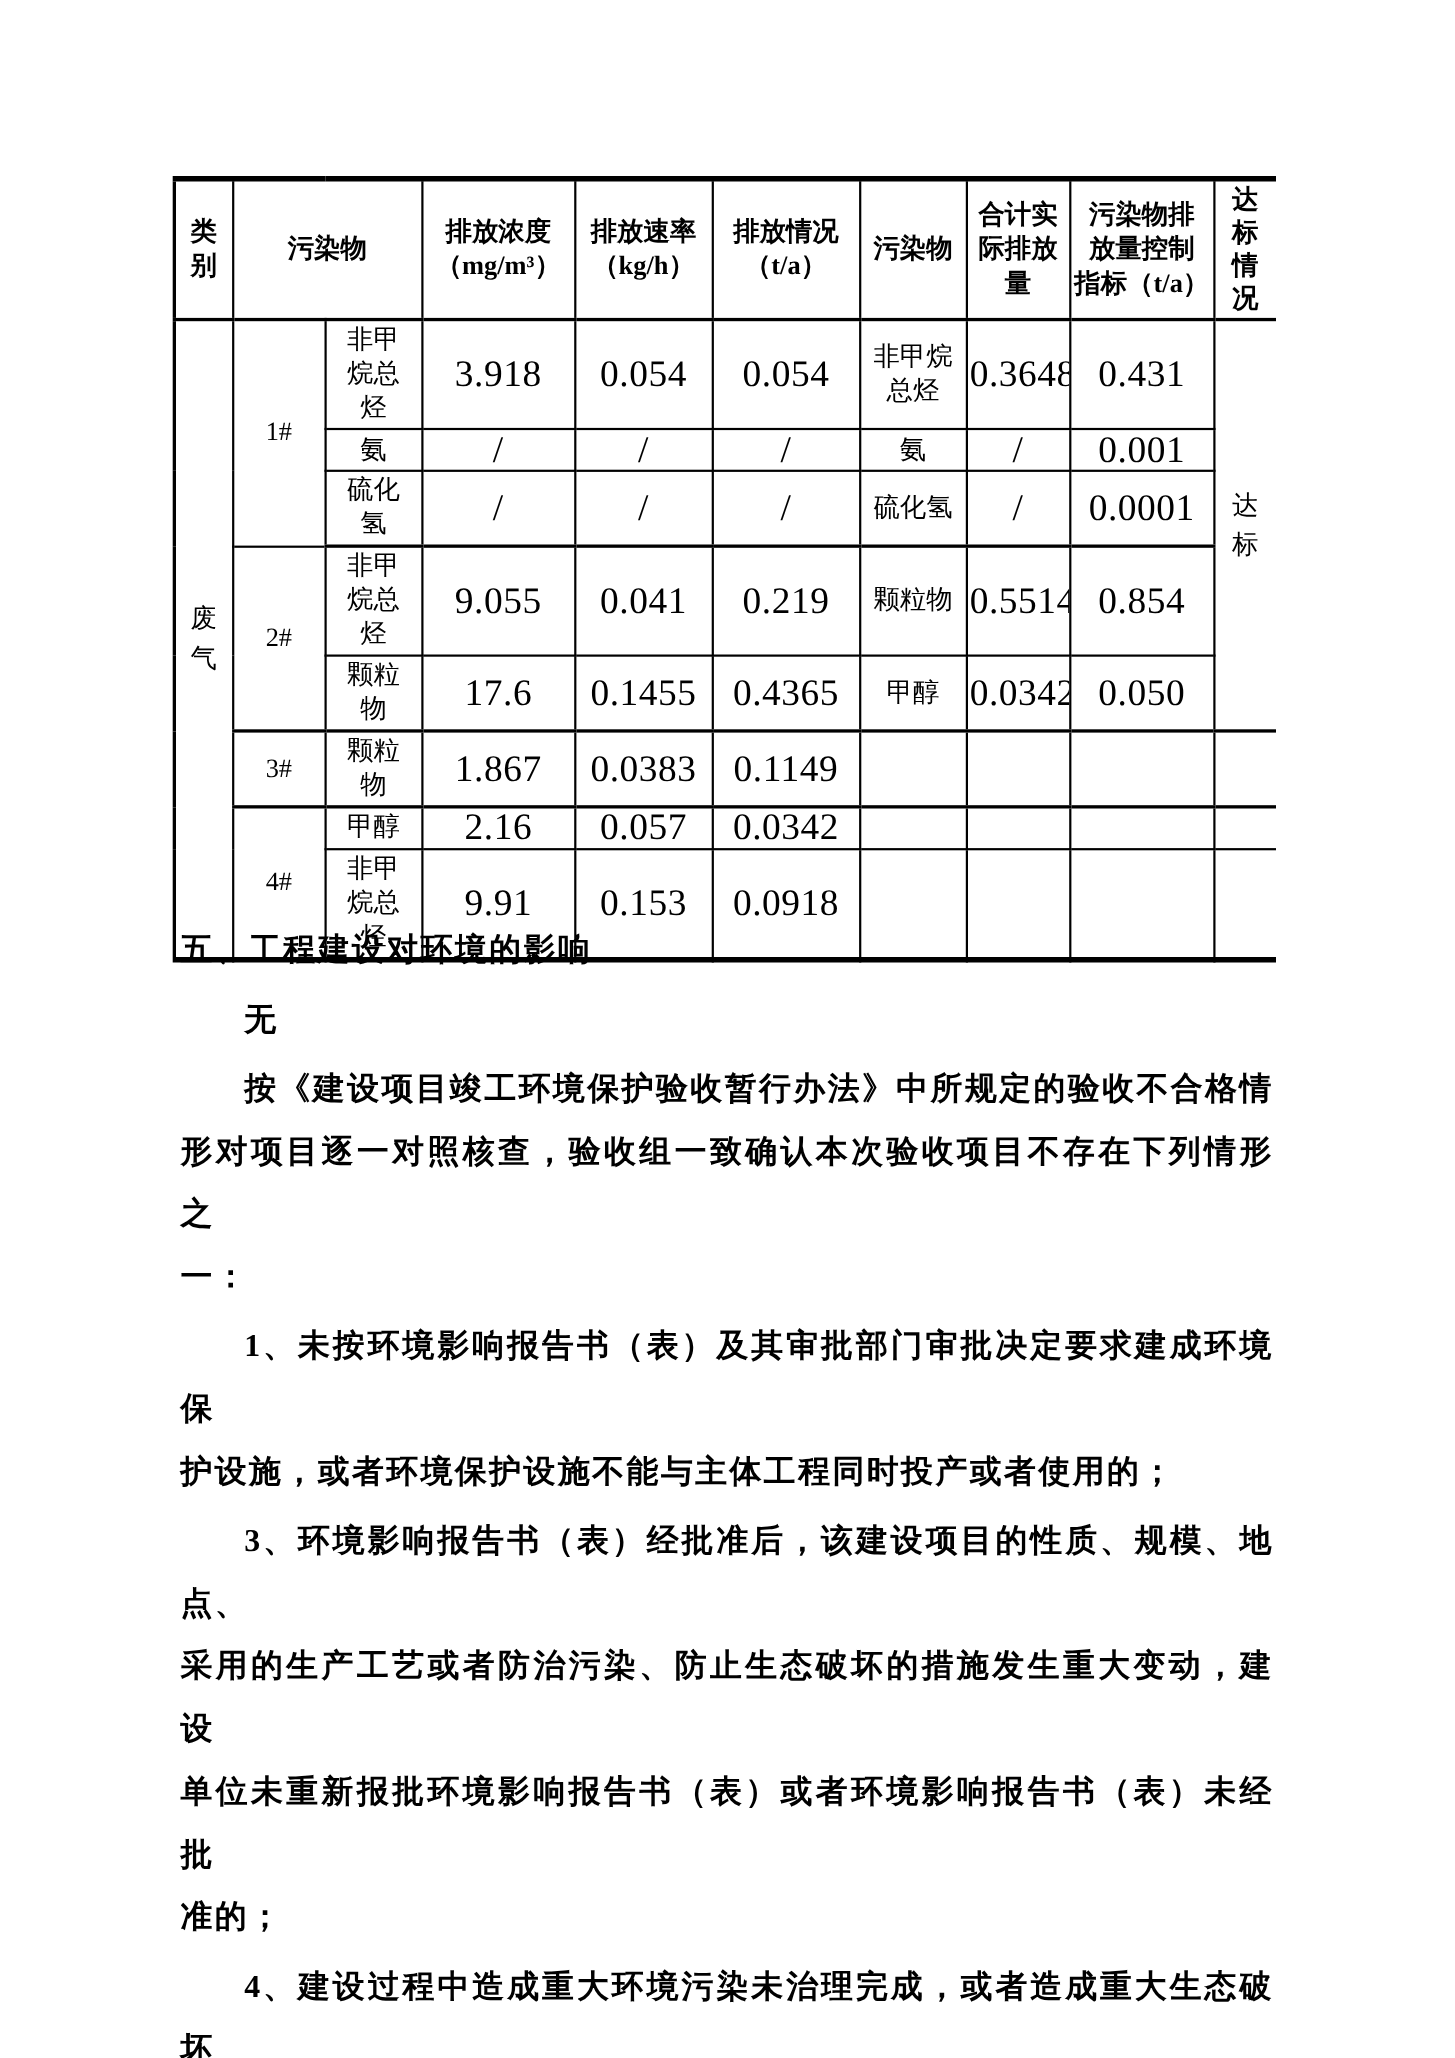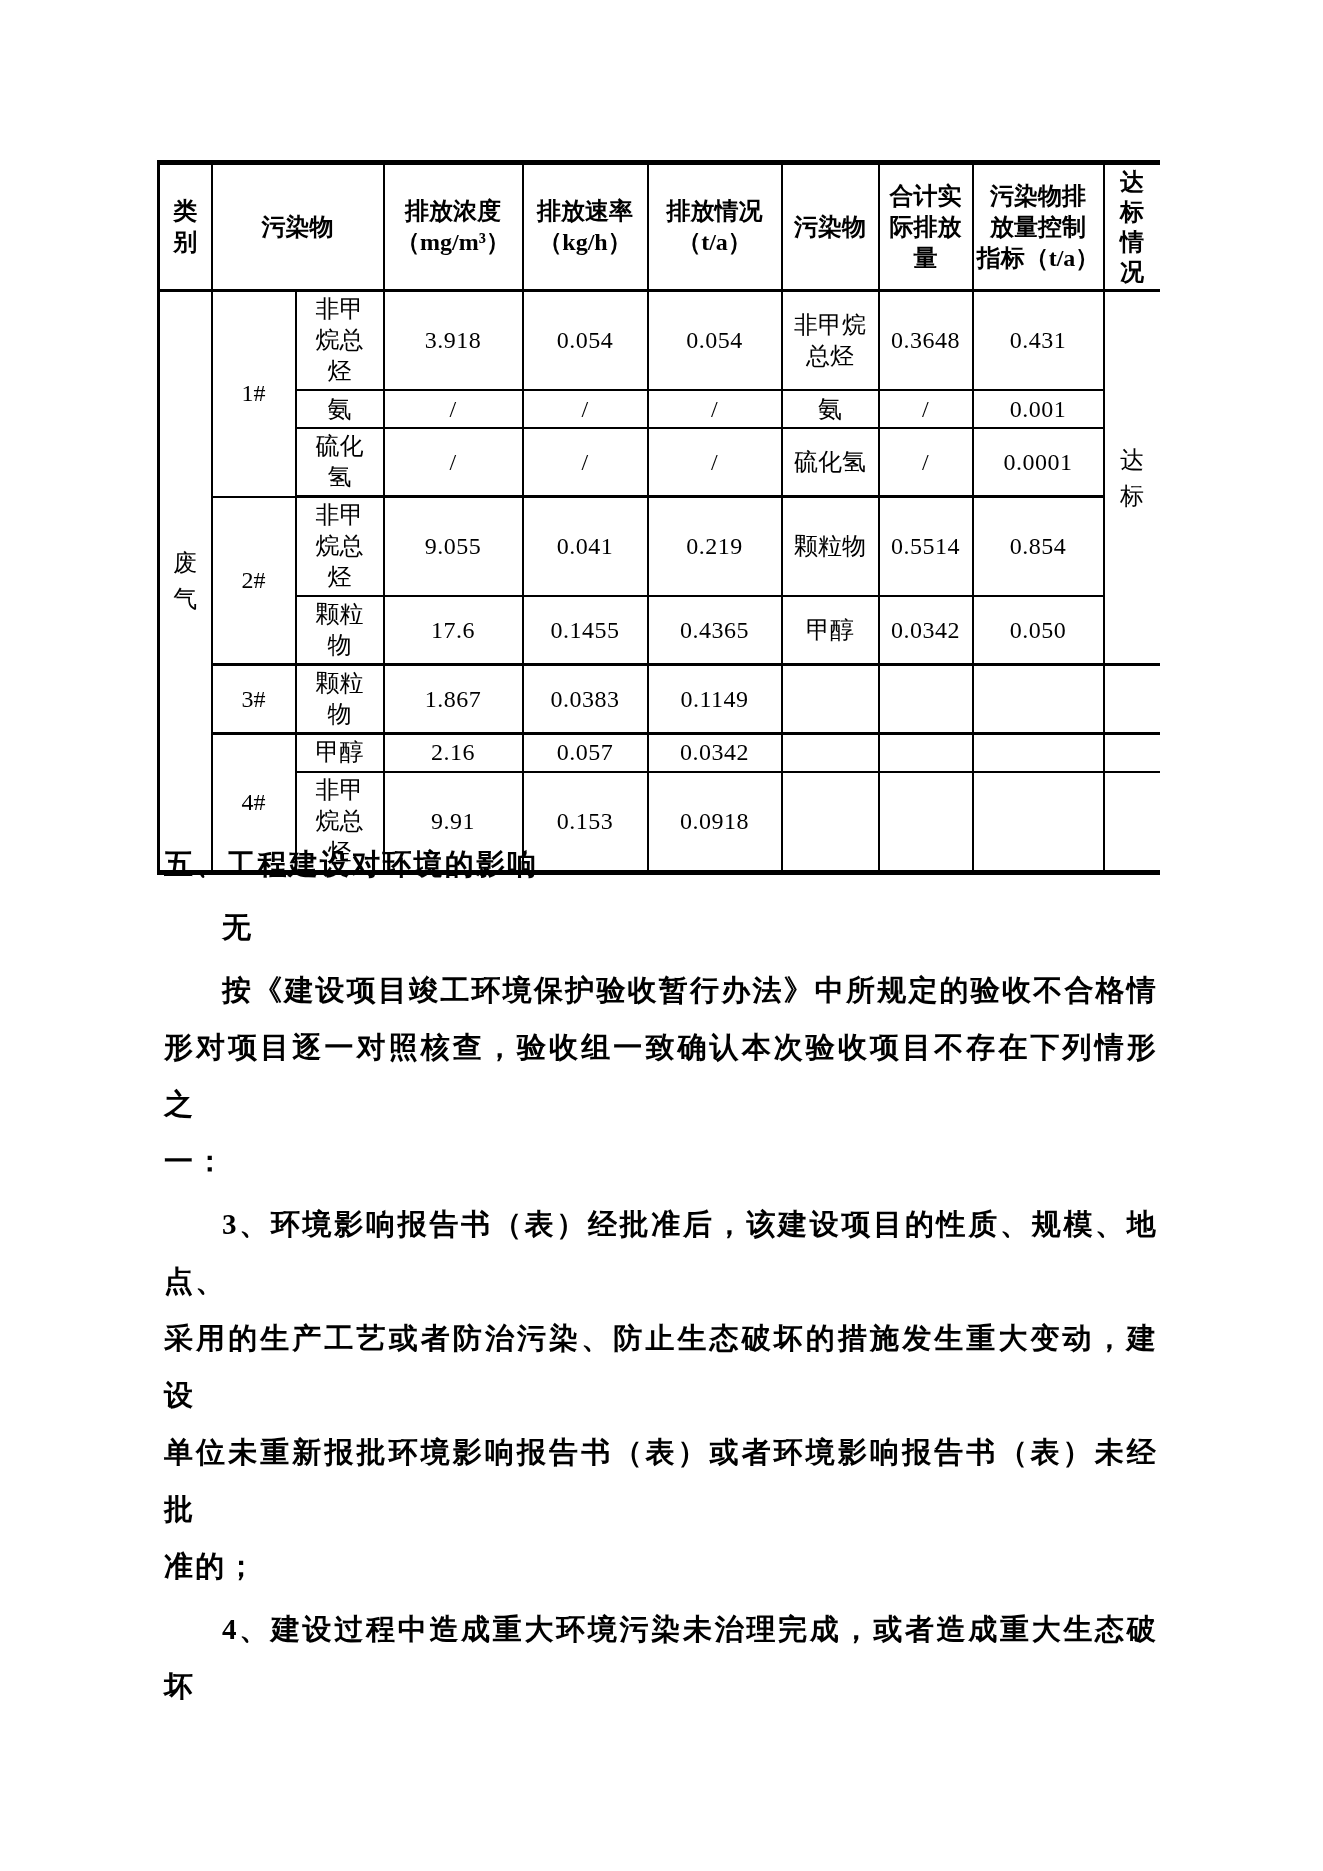--- a/index.html
+++ b/index.html
@@ -34,21 +34,21 @@
     padding:2px 2px;
     overflow:hidden;
   }
   table.emissions th{font-weight:bold;}
   .ml{white-space:pre-line;}
   .open-right{border-right:none !important;}
   .thick-bottom{border-bottom:3px solid #000 !important;}
   th.compliance-h{line-height:30px;padding:0;}
   td.category-cell{line-height:36px;}
   td.compliance-cell{line-height:36px;}
-  td.num{font-size:24px;letter-spacing:.5px;}
+  td.num{font-size:34px;letter-spacing:.5px;}
 
   
   .textflow{
     position:absolute;left:158px;top:830px;width:1006px;
     font-size:29px;
     letter-spacing:2.2px;
     line-height:57px;
     text-align:justify;
   }
   .textflow p{margin:6px;white-space:pre-line;font-weight:bold;}
@@ -198,20 +198,22 @@
     </tr>
   </tbody>
     </table>
 
   <div class="textflow">
     <p>五、工程建设对环境的影响</p>
     <p class="indent">无</p>
     <p class="indent">按《建设项目竣工环境保护验收暂行办法》中所规定的验收不合格情
 形对项目逐一对照核查，验收组一致确认本次验收项目不存在下列情形之
 一：</p>
+    <p class="indent">1、未按环境影响报告书（表）及其审批部门审批决定要求建成环境保
+护设施，或者环境保护设施不能与主体工程同时投产或者使用的；</p>
     <p class="indent">3、环境影响报告书（表）经批准后，该建设项目的性质、规模、地点、
 采用的生产工艺或者防治污染、防止生态破坏的措施发生重大变动，建设
 单位未重新报批环境影响报告书（表）或者环境影响报告书（表）未经批
 准的；</p>
     <p class="indent">4、建设过程中造成重大环境污染未治理完成，或者造成重大生态破坏</p>
   </div>
 
 </div>
 
 </body></html>

